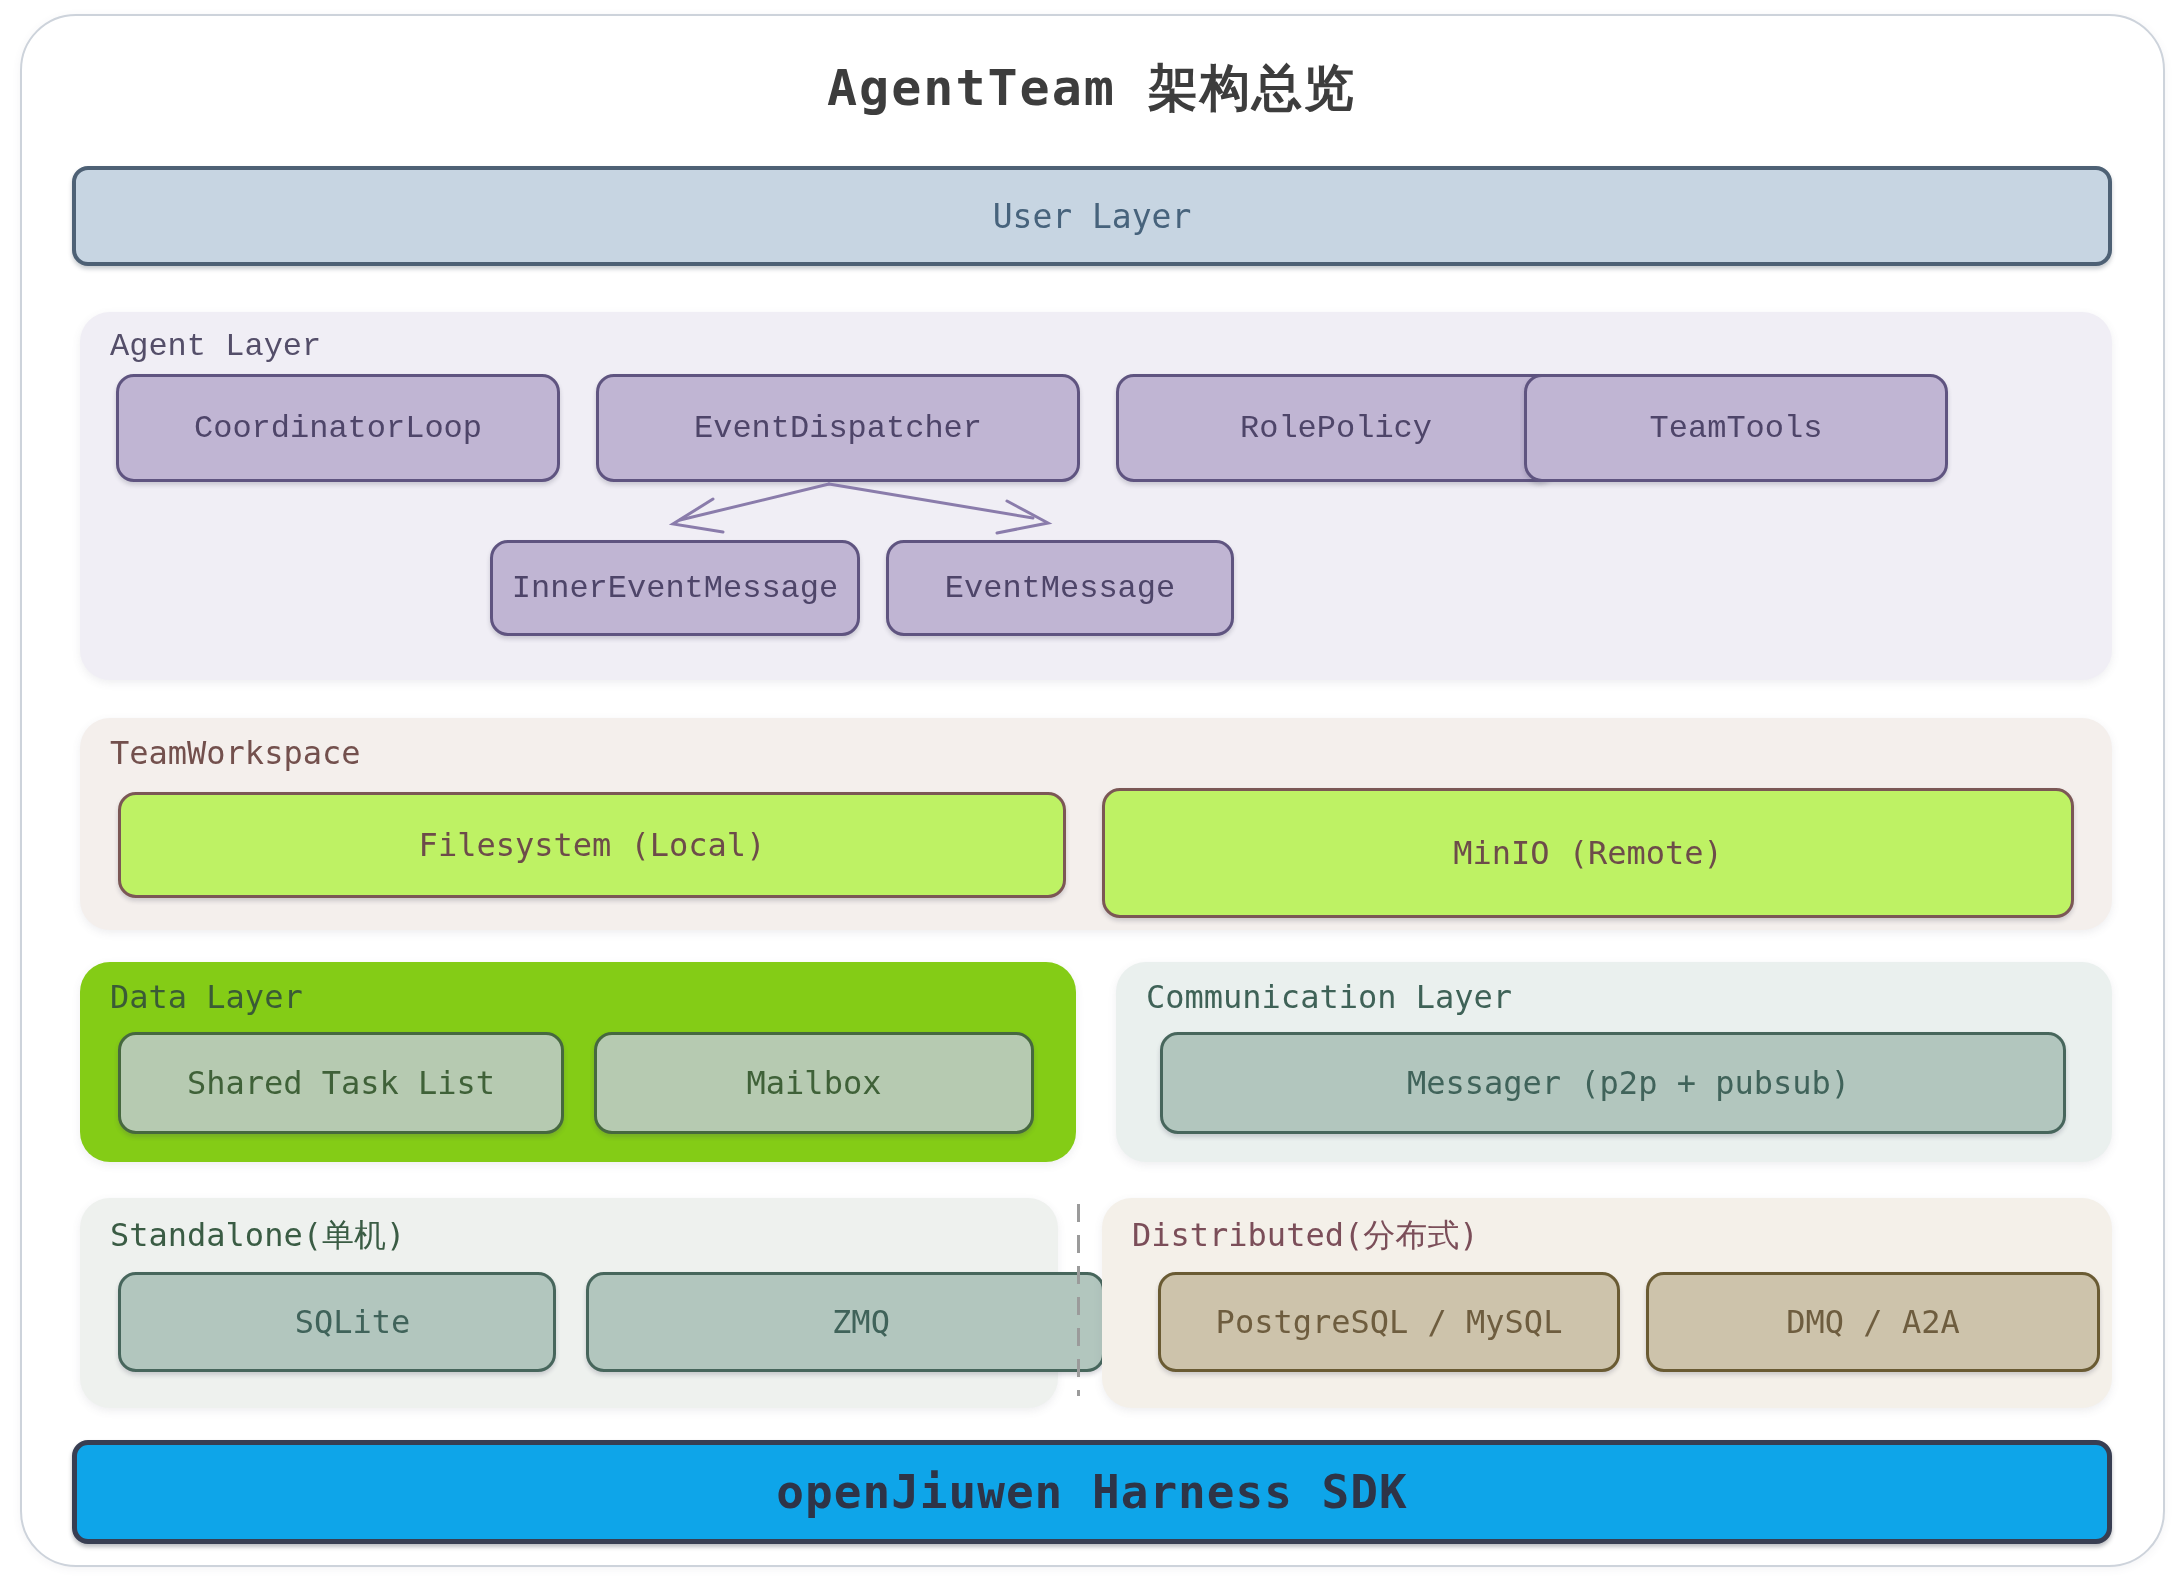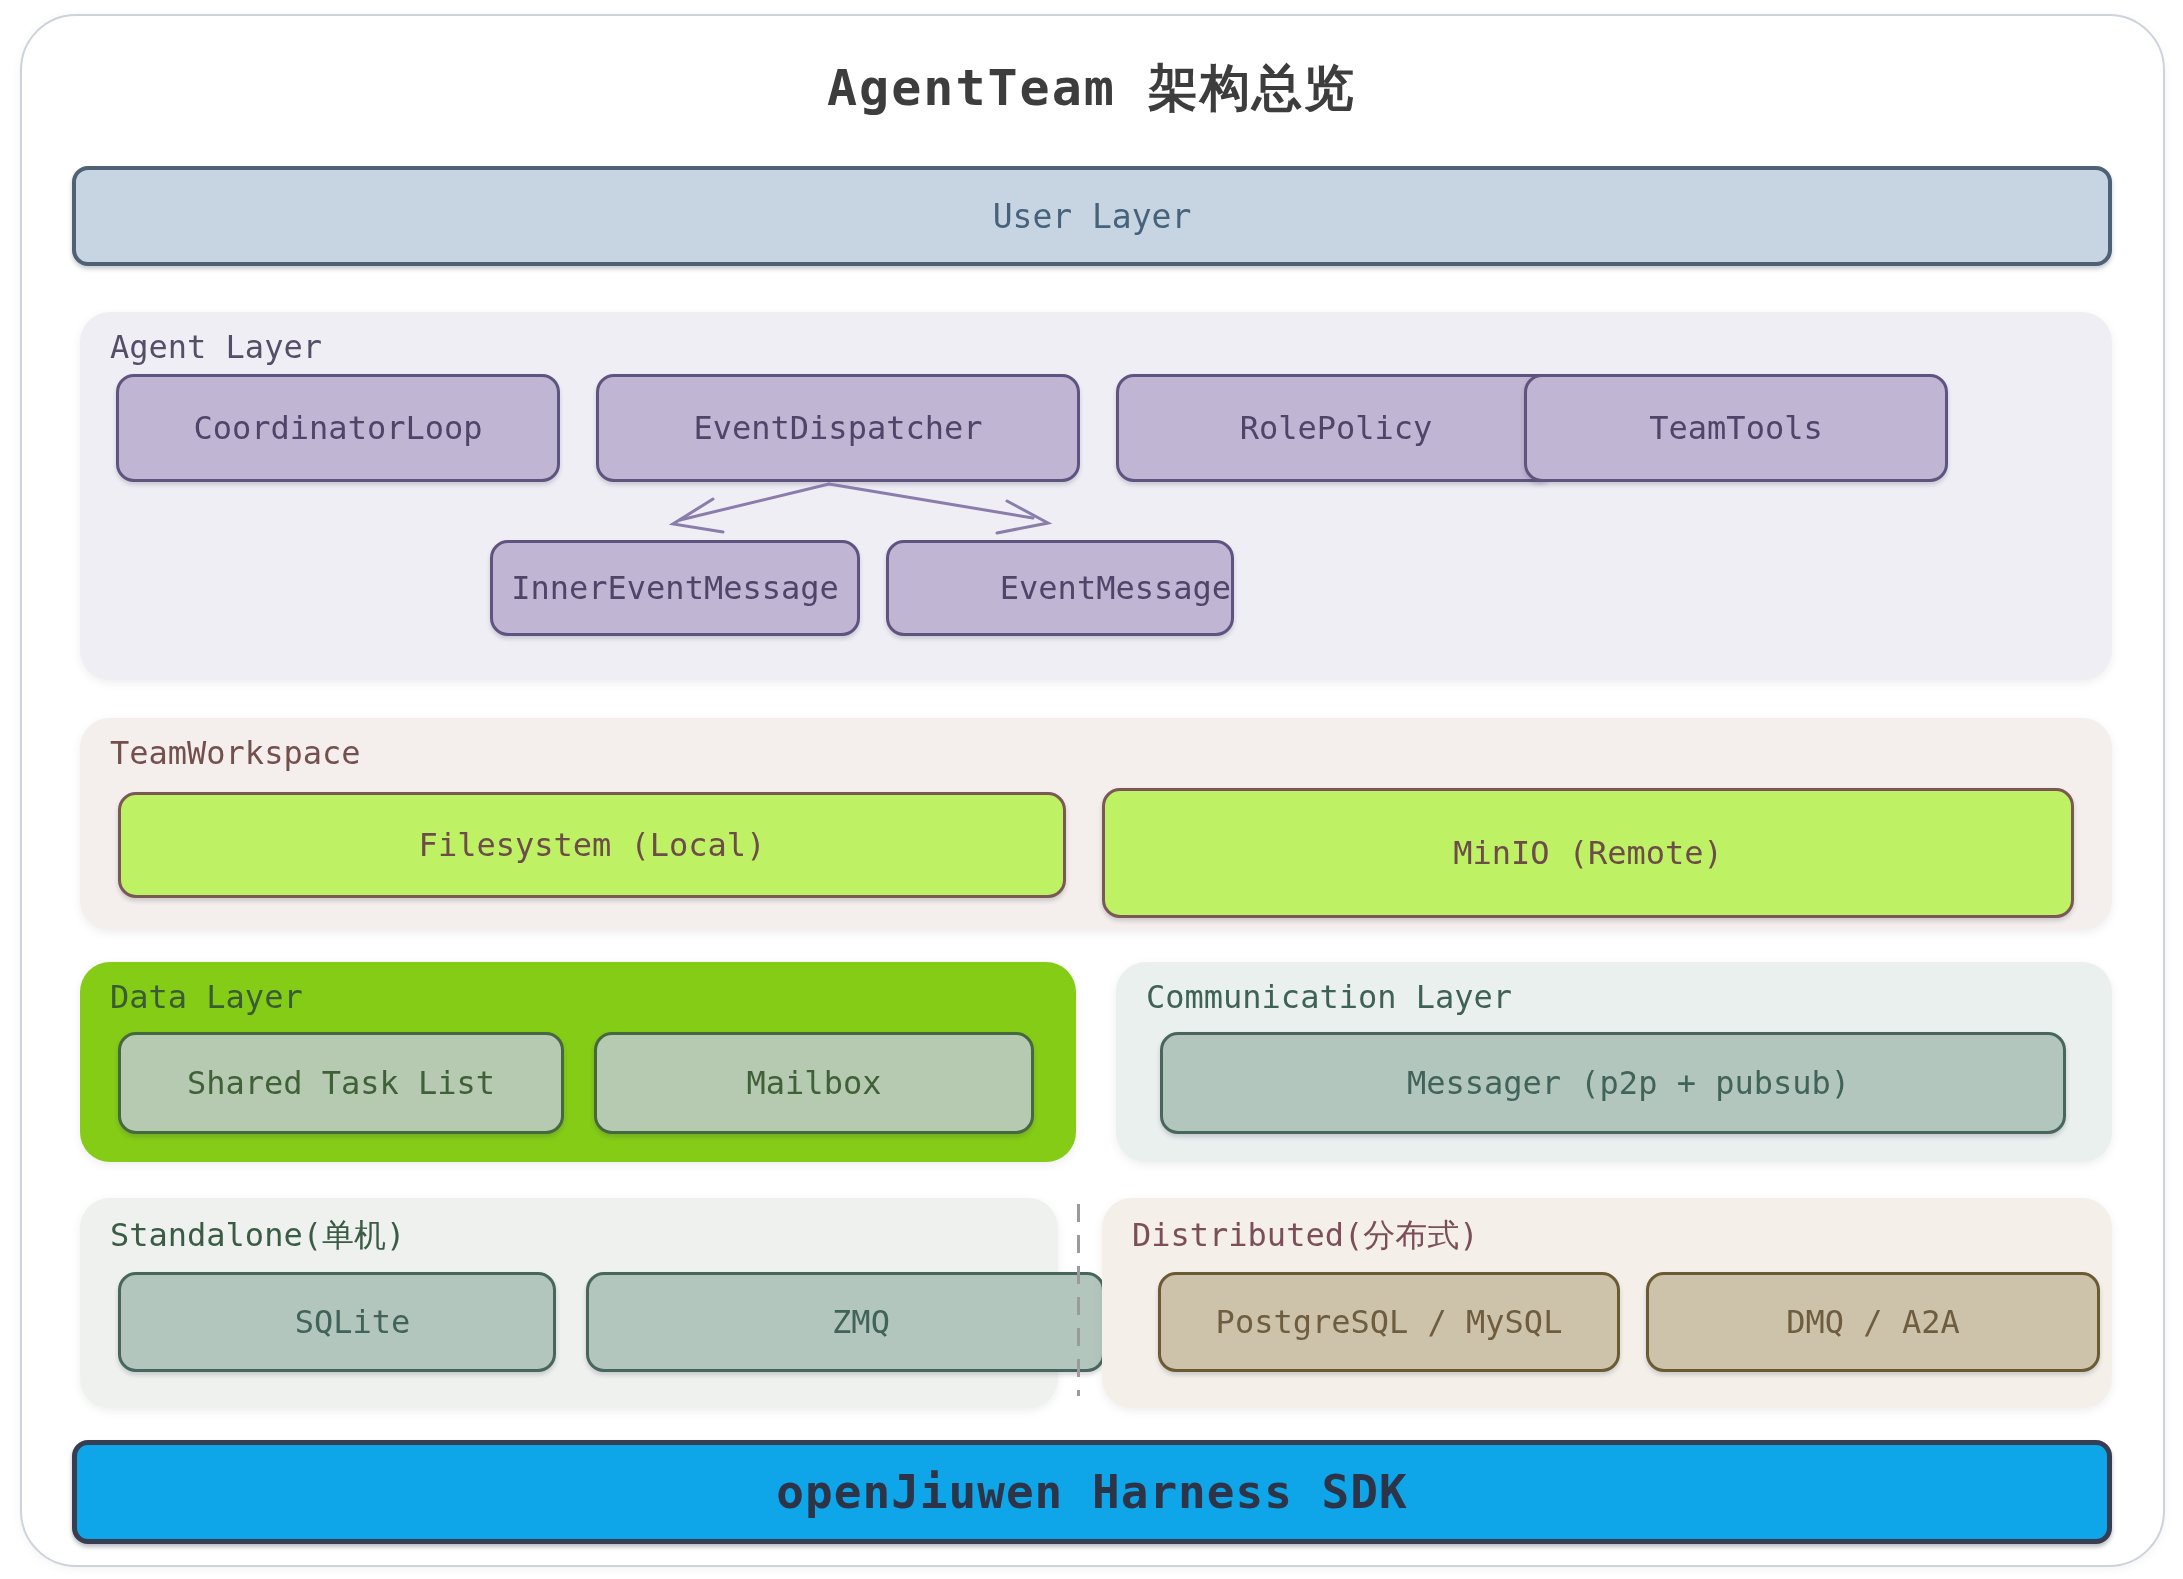--- a/index.html
+++ b/index.html
@@ -57,21 +57,21 @@
     position: absolute;
     box-sizing: border-box;
     border-radius: 30px;
     box-shadow: 0 3px 8px rgba(90,90,110,0.10);
   }
   .container .clabel {
     position: absolute;
     left: 30px; top: 16px;
     font-size: 32px;
   }
-  .agent-c       { left: 80px;   top: 312px;  width: 2032px; height: 368px; background: #f0eef5; }
+  .agent-c       { left: 80px;   top: 312px;  width: 2032px; height: 368px; background: #f0eef5; font-family: Liberation Mono, monospace; }
   .agent-c .clabel { color: #544e69; }
   .workspace-c   { left: 80px;   top: 718px;  width: 2032px; height: 212px; background: #f4efec; }
   .workspace-c .clabel { color: #73504d; }
   .data-c        { left: 80px;   top: 962px;  width: 996px;  height: 200px; background: #84cc16; }
   .data-c .clabel { color: #3a5b36; }
   .comm-c        { left: 1116px; top: 962px;  width: 996px;  height: 200px; background: #eaf0ee; }
   .comm-c .clabel { color: #3f6257; }
   .standalone-c  { left: 80px;   top: 1198px; width: 978px;  height: 210px; background: #eef1ee; }
   .standalone-c .clabel { color: #3a5c44; }
   .distributed-c { left: 1102px; top: 1198px; width: 1010px; height: 210px; background: #f4f0e9; }
@@ -132,21 +132,21 @@
         <path d="M 749 172 L 600 208"></path>
         <path d="M 633 187 L 593 212 L 643 220"></path>
         <path d="M 749 172 L 953 206"></path>
         <path d="M 927 189 L 968 211 L 917 221"></path>
       </g>
     </svg>
 
     <div class="box pbox" style="left:410px; top:228px; width:370px; height:96px;">
       <span>InnerEventMessage</span>
     </div>
-    <div class="box pbox" style="left:806px; top:228px; width:348px; height:96px;justify-content:flex-end;">
+    <div class="box pbox" style="left:806px; top:228px; width:348px; height:96px;">
       <span>EventMessage</span>
     </div>
   </div>
 
   <div class="container workspace-c">
     <div class="clabel">TeamWorkspace</div>
     <div class="box rbox" style="left:38px; top:74px; width:948px; height:106px;">
       <span>Filesystem (Local)</span>
     </div>
     <div class="box rbox" style="left:1022px; top:70px; width:972px; height:130px;">

